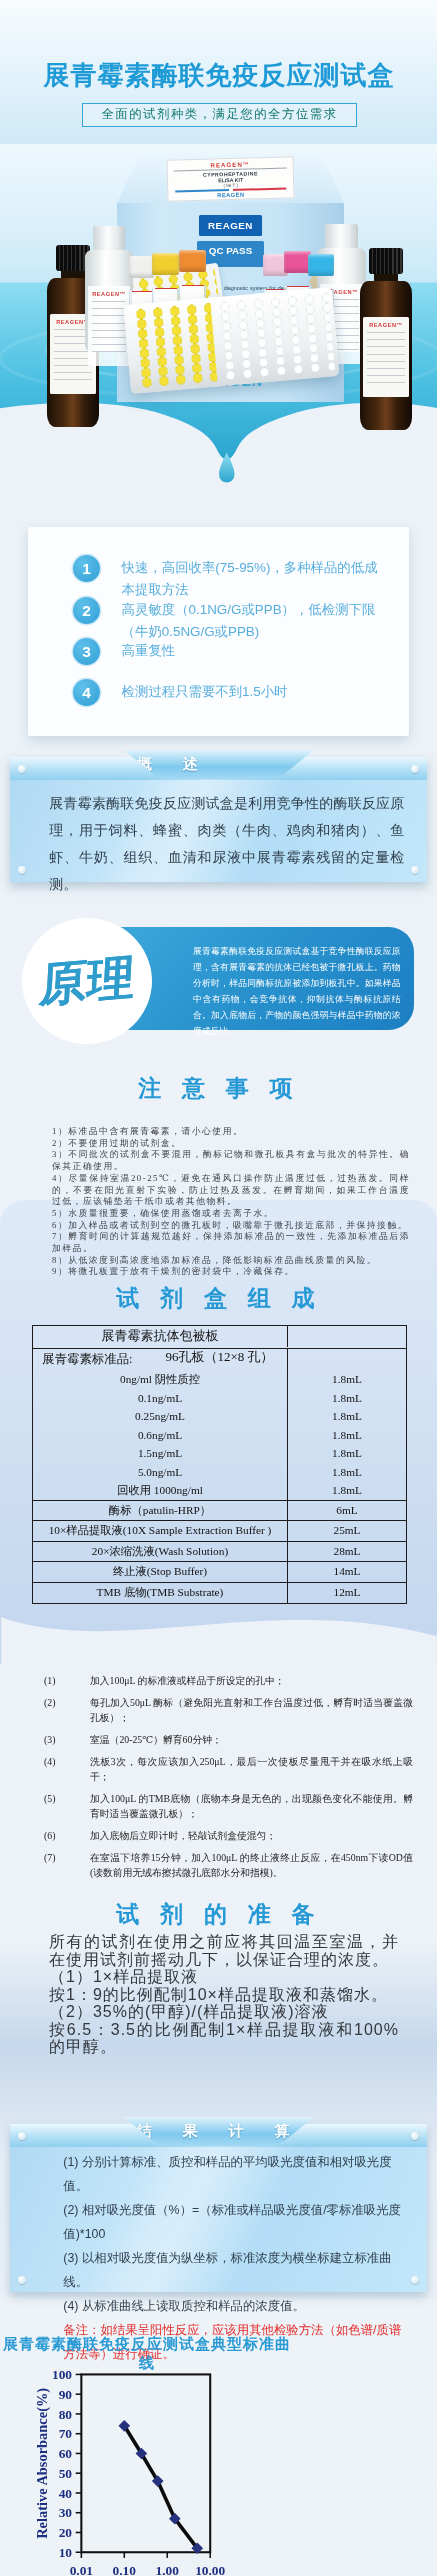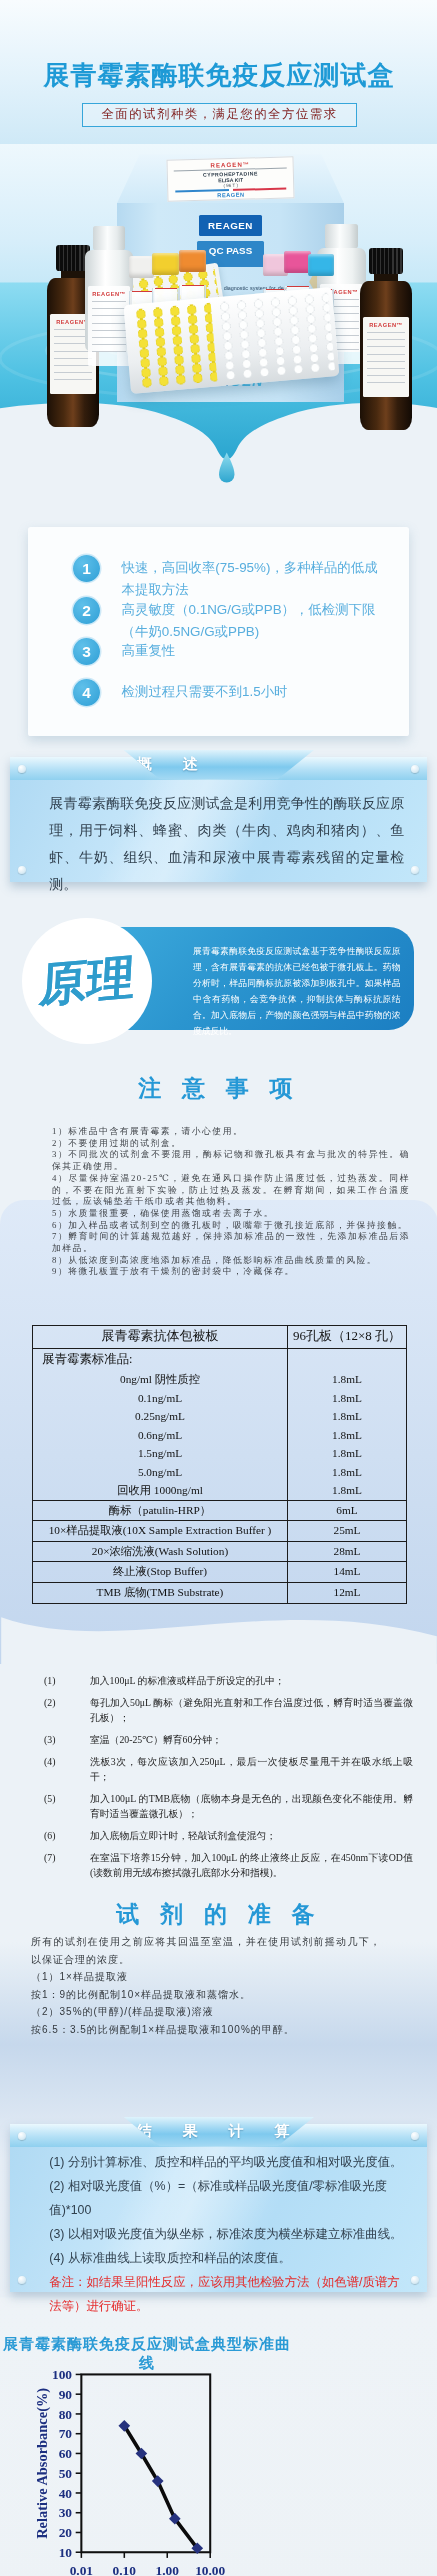--- a/index.html
+++ b/index.html
@@ -9,21 +9,21 @@
   
   .bg-hero{top:0;left:0;width:438px;height:144px;background:linear-gradient(180deg,#f8fcfe 0%,#e2f2fb 55%,#cfe9f7 100%);}
   .bg-comp{top:1200px;left:0;width:438px;height:464px;background:linear-gradient(180deg,#dfeaf8 0%,#cfdff2 55%,#c2d6ee 100%);border-radius:24px 24px 0 0;}
   .bg-wave1{top:1589px;left:0;width:438px;height:82px;}
   .bg-prep{top:1942px;left:0;width:438px;height:103px;background:linear-gradient(180deg,rgba(195,214,235,0) 0%,#c6d8ec 100%);}
   .bg-res{top:2045px;left:0;width:438px;height:252px;background:linear-gradient(180deg,#c6d8ec 0%,#e7eef6 45%,#eaf0f6 100%);}
   .bg-chart{top:2298px;left:0;width:438px;height:330px;background:linear-gradient(180deg,#eef3f7 0%,#edf2f6 100%);}
   
   .hero-title{top:58px;left:0;width:438px;text-align:center;font-size:26px;font-weight:bold;color:#1e9ad6;letter-spacing:1px;}
   .hero-sub{top:103px;left:82px;width:273px;height:21.6px;border:1px solid #36a6da;line-height:21.6px;text-align:center;
-            font-size:12.4px;color:#7f1d1d;letter-spacing:1.5px;background:rgba(255,255,255,.25);}
+            font-size:12.4px;color:#0f766e;letter-spacing:1.5px;background:rgba(255,255,255,.25);}
   
   .scene{top:144px;left:0;width:438px;height:350px;overflow:hidden;}
   .scene .sky{position:absolute;top:0;left:0;width:438px;height:160px;background:linear-gradient(180deg,#eef8fd 0%,#d7eefa 60%,#bfe6f6 100%);}
   .sea-svg{position:absolute;left:0;top:129px;width:438px;height:222px;}
   .kit-box{position:absolute;left:117px;top:10.3px;width:227px;height:248px;z-index:2;}
   .box-top{position:absolute;top:0;left:0;width:227px;height:49px;background:linear-gradient(180deg,#eaf6fd,#cfe9f8);
            clip-path:polygon(10% 0,90% 0,100% 100%,0 100%);}
   .sticker{position:absolute;left:22%;top:4.1px;width:56%;height:42px;background:#fdfdfb;border:0.5px solid #d8dce0;
            transform:rotate(-1.5deg);text-align:center;padding-top:2.1px;box-sizing:border-box;}
   .stk-brand{font-size:6.2px;font-weight:bold;color:#d23a3a;letter-spacing:1px;}
@@ -118,36 +118,36 @@
   .nline{margin:0;}
   
   .tbl{top:1325px;left:32px;width:375px;border:1.5px solid #1c1c1c;box-sizing:border-box;
        font-family:"Liberation Serif","DejaVu Serif",serif;color:#111;}
   .tr{display:flex;border-top:1px solid #1c1c1c;}
   .tr:first-child{border-top:none;}
   .tr.thick{border-top:1.5px solid #1c1c1c;}
   .td{box-sizing:border-box;}
   .c1{width:255px;border-right:1px solid #1c1c1c;}
   .c2{flex:1;text-align:center;}
-  .tr.head{height:21.6px;}
+  .tr.head{height:21.6px;flex-direction:column;}
   .tr.head .td{font-size:13px;line-height:20.6px;text-align:center;}
   .stds-label{font-size:12.4px;line-height:21.6px;padding-left:9.3px;}
   .std-line{font-size:11.3px;line-height:18.5px;text-align:center;}
   .std-spacer{height:21.6px;}
   .tr.r{height:19.6px;}
   .tr.r .td{font-size:11.3px;line-height:18.5px;text-align:center;}
   
   .steps-list{top:1673px;left:44px;width:369px;font-family:"Liberation Serif","DejaVu Serif",serif;color:#1d1d1d;}
   .step{display:flex;margin-bottom:6.2px;}
   .sno{flex:0 0 46px;font-size:9.8px;line-height:15.5px;}
   .stext{font-size:9.8px;line-height:15.5px;text-align:justify;}
   
-  .prep-body{top:1933px;left:31px;width:350px;font-size:10px;line-height:17.5px;letter-spacing:1px;color:#33383d;text-align:justify;}
-  
-  .res-body{position:absolute;left:39px;right:20.6px;top:26px;font-size:12.4px;line-height:24px;color:#31414f;font-weight:500;}
+  .prep-body{top:1933px;left:49px;width:350px;font-size:16px;line-height:17.5px;letter-spacing:1px;color:#33383d;text-align:justify;}
+  
+  .res-body{position:absolute;left:53px;right:20.6px;top:26px;font-size:12.4px;line-height:24px;color:#31414f;font-weight:500;}
   .res-note{color:#e52b2b;}
   
   .chart-title{top:2335px;left:0;width:294px;text-align:center;font-size:15px;font-weight:bold;color:#2a9ad5;letter-spacing:1px;}
   .curve-wrap{top:2360px;left:36px;width:268px;height:268px;}
 </style>
 </head>
 <body>
 
 <div id="page">
 
@@ -329,20 +329,21 @@
     <p class="nline">2）不要使用过期的试剂盒。</p>
     <p class="nline">3）不同批次的试剂盒不要混用，酶标记物和微孔板具有盒与批次的特异性。确保其正确使用。</p>
     <p class="nline">4）尽量保持室温20-25℃，避免在通风口操作防止温度过低，过热蒸发。同样的，不要在阳光直射下实验，防止过热及蒸发。在孵育期间，如果工作台温度过低，应该铺垫若干纸巾或者其他物料。</p>
     <p class="nline">5）水质量很重要，确保使用蒸馏或者去离子水。</p>
     <p class="nline">6）加入样品或者试剂到空的微孔板时，吸嘴靠于微孔接近底部，并保持接触。</p>
     <p class="nline">7）孵育时间的计算越规范越好，保持添加标准品的一致性，先添加标准品后添加样品。</p>
     <p class="nline">8）从低浓度到高浓度地添加标准品，降低影响标准品曲线质量的风险。</p>
     <p class="nline">9）将微孔板置于放有干燥剂的密封袋中，冷藏保存。</p>
   </div>
 
+  <div class="abs sec-title" style="top:1283px;">试 剂 盒 组 成</div>
   <div class="abs tbl">
     <div class="tr head">
       <div class="td c1">展青霉素抗体包被板</div>
       <div class="td c2">96孔板（12×8 孔）</div>
     </div>
     <div class="tr">
       <div class="td c1">
         <div class="stds-label">展青霉素标准品:</div>
         <div class="std-line">0ng/ml 阴性质控</div>
         <div class="std-line">0.1ng/mL</div>

